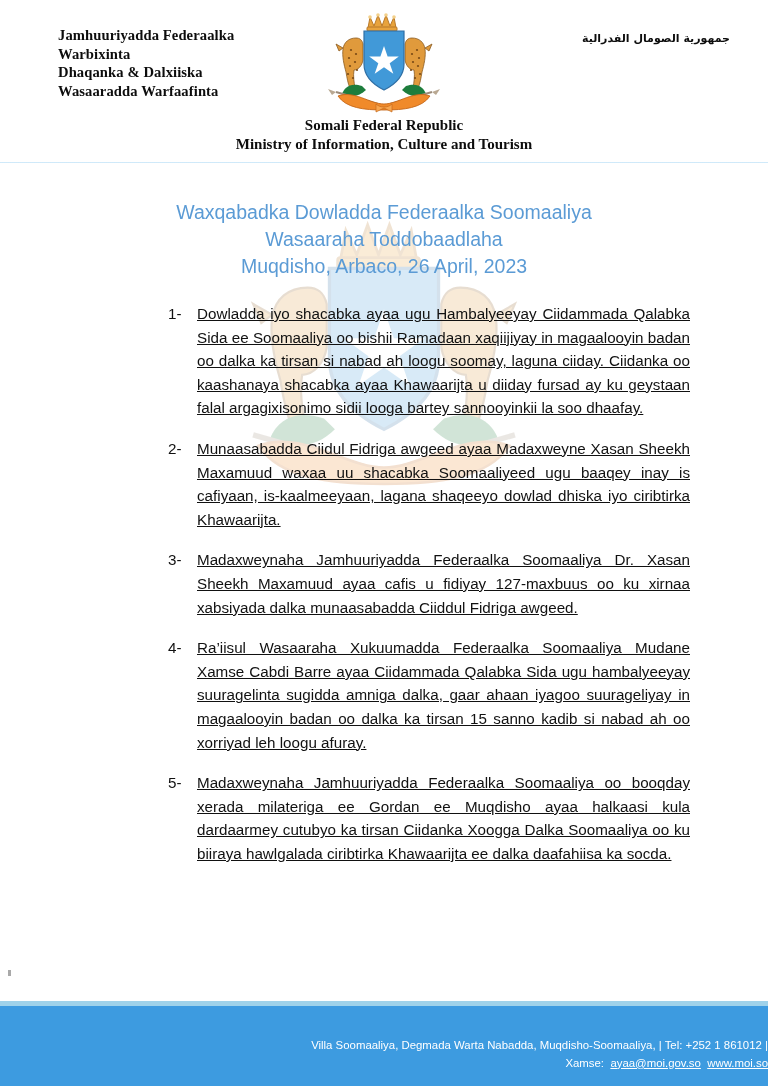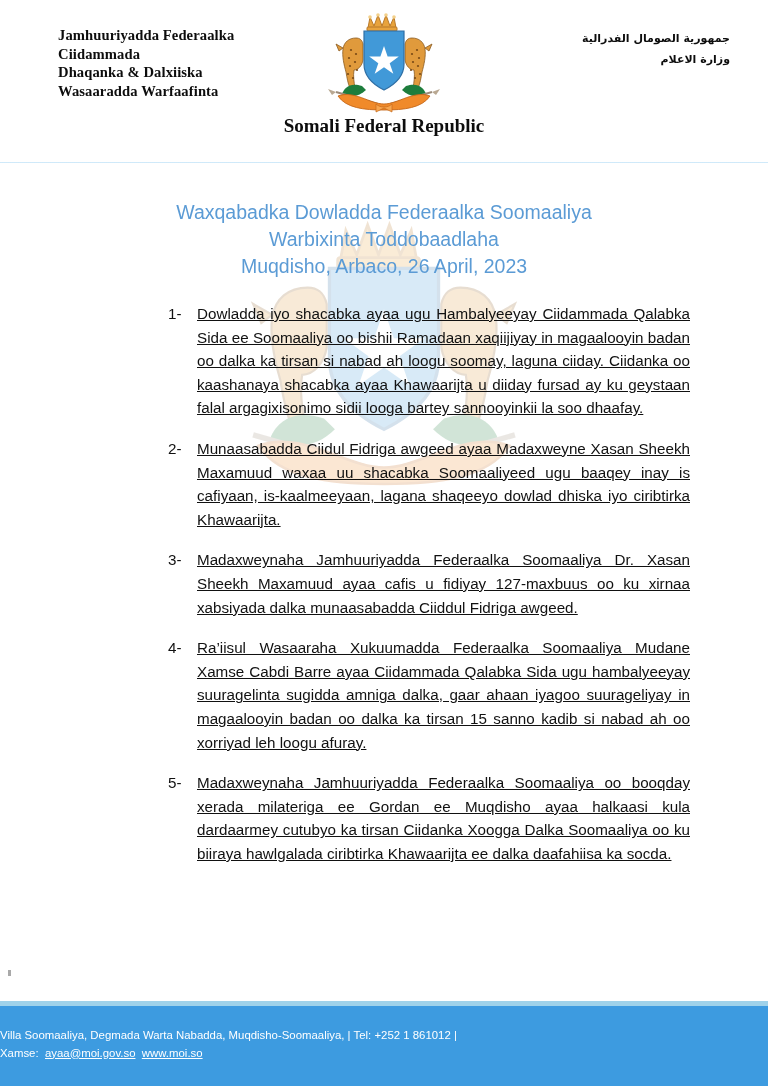--- a/index.html
+++ b/index.html
@@ -62,21 +62,21 @@
     height: 108px;
   }
   .header-center-text {
     position: absolute;
     left: 0;
     right: 0;
     top: 116px;
     text-align: center;
     font-family: "Liberation Serif", serif;
     font-weight: bold;
-    font-size: 19px;
+    font-size: 15px;
     line-height: 19px;
     color: #0d0d0d;
   }
   .header-divider {
     position: absolute;
     left: 0;
     right: 0;
     top: 162px;
     height: 10px;
     background: linear-gradient(to bottom,
@@ -146,22 +146,22 @@
     position: absolute;
     left: 0;
     right: 0;
     top: 1001px;
     height: 85px;
     background: #3d9be0;
     border-top: 5px solid #9fd2ea;
     box-sizing: border-box;
   }
   .footer-inner {
-    padding-top: 21px;
-    text-align: left;
+    padding-top: 31px;
+    text-align: right;
     color: #ffffff;
     font-size: 11.4px;
     line-height: 17.5px;
     font-family: "Liberation Sans", sans-serif;
   }
   .footer-inner a,
   .footer-link {
     color: #ffffff;
     text-decoration: underline;
   }
@@ -178,21 +178,21 @@
 </head>
 <body>
 
 <div class="page">
 
   <div class="header">
     <div class="header-row">
 
       <div class="header-left">
         <div>Jamhuuriyadda Federaalka</div>
-        <div>Ciidammada</div>
+        <div>Warbixinta</div>
         <div>Dhaqanka &amp; Dalxiiska</div>
         <div>Wasaaradda Warfaafinta</div>
       </div>
 
       <div class="emblem-wrap">
         <svg viewBox="0 0 132 108" width="132" height="108" aria-hidden="true">
 
           <g fill="#e8a33d" stroke="#b8792a" stroke-width="1">
             <path d="M50 20 L52 9 L56 18 L60 7 L64 18 L68 7 L72 18 L76 9 L78 20 Z"></path>
             <rect x="49" y="19" width="30" height="4" rx="1"></rect>
@@ -262,26 +262,26 @@
           <g fill="#f08a2a" stroke="#c5681a" stroke-width="0.9">
             <path d="M20 88 C36 82 52 96 66 96 C80 96 96 82 112 88
                      C104 100 86 102 66 102 C46 102 28 100 20 88 Z"></path>
           </g>
           <path d="M58 96 C62 100 70 100 74 96 L74 104 L66 100 L58 104 Z" fill="#f7a64f" stroke="#c5681a" stroke-width="0.7"></path>
         </svg>
       </div>
 
       <div class="header-right">
         <div>جمهورية الصومال الفدرالية</div>
-        <div>وزارة الاعلام</div>
       </div>
     </div>
 
     <div class="header-center-text">
       <div>Somali Federal Republic</div>
+      <div>Ministry of Information, Culture and Tourism</div>
     </div>
 
     <div class="header-divider"></div>
   </div>
 
   <div class="body-area">
 
     <div class="watermark">
       <svg viewBox="0 0 132 108" width="360" height="300" preserveAspectRatio="xMidYMid meet" aria-hidden="true">
         <g fill="#e8a33d" stroke="#b8792a" stroke-width="1">
@@ -316,21 +316,21 @@
           <path d="M20 88 C36 82 52 96 66 96 C80 96 96 82 112 88
                    C104 100 86 102 66 102 C46 102 28 100 20 88 Z"></path>
         </g>
       </svg>
     </div>
 
     <div class="content">
 
       <div class="doc-title">
         <div>Waxqabadka Dowladda Federaalka Soomaaliya</div>
-        <div>Warbixinta Toddobaadlaha</div>
+        <div>Wasaaraha Toddobaadlaha</div>
         <div>Muqdisho, Arbaco, 26 April, 2023</div>
       </div>
 
       <div class="items">
 
         <div class="item">
           <span class="item-num">1-</span>
           <span class="item-text">Dowladda iyo shacabka ayaa ugu Hambalyeeyay Ciidammada Qalabka Sida ee Soomaaliya oo bishii Ramadaan xaqiijiyay in magaalooyin badan oo dalka ka tirsan si nabad ah loogu soomay, laguna ciiday. Ciidanka oo kaashanaya shacabka ayaa Khawaarijta u diiday fursad ay ku geystaan falal argagixisonimo sidii looga bartey sannooyinkii la soo dhaafay.</span>
         </div>
 

